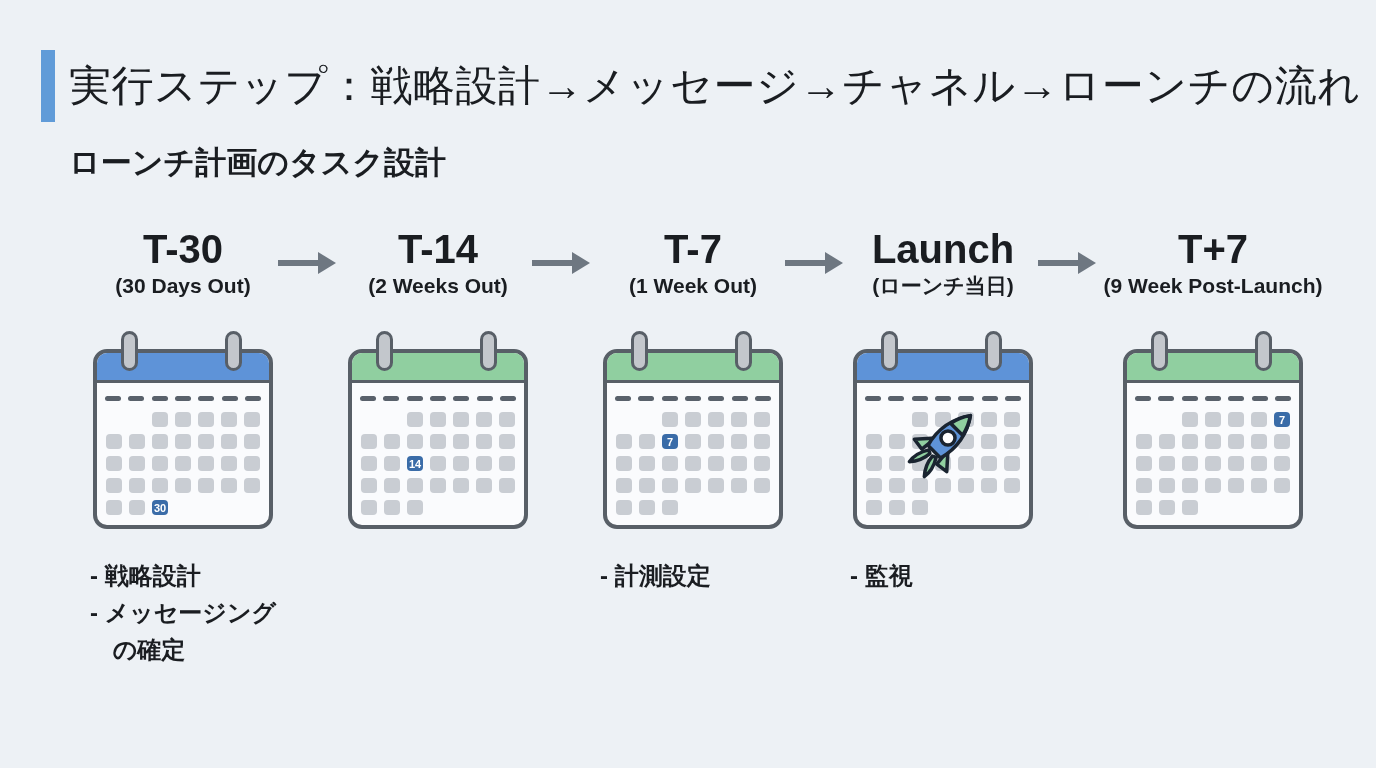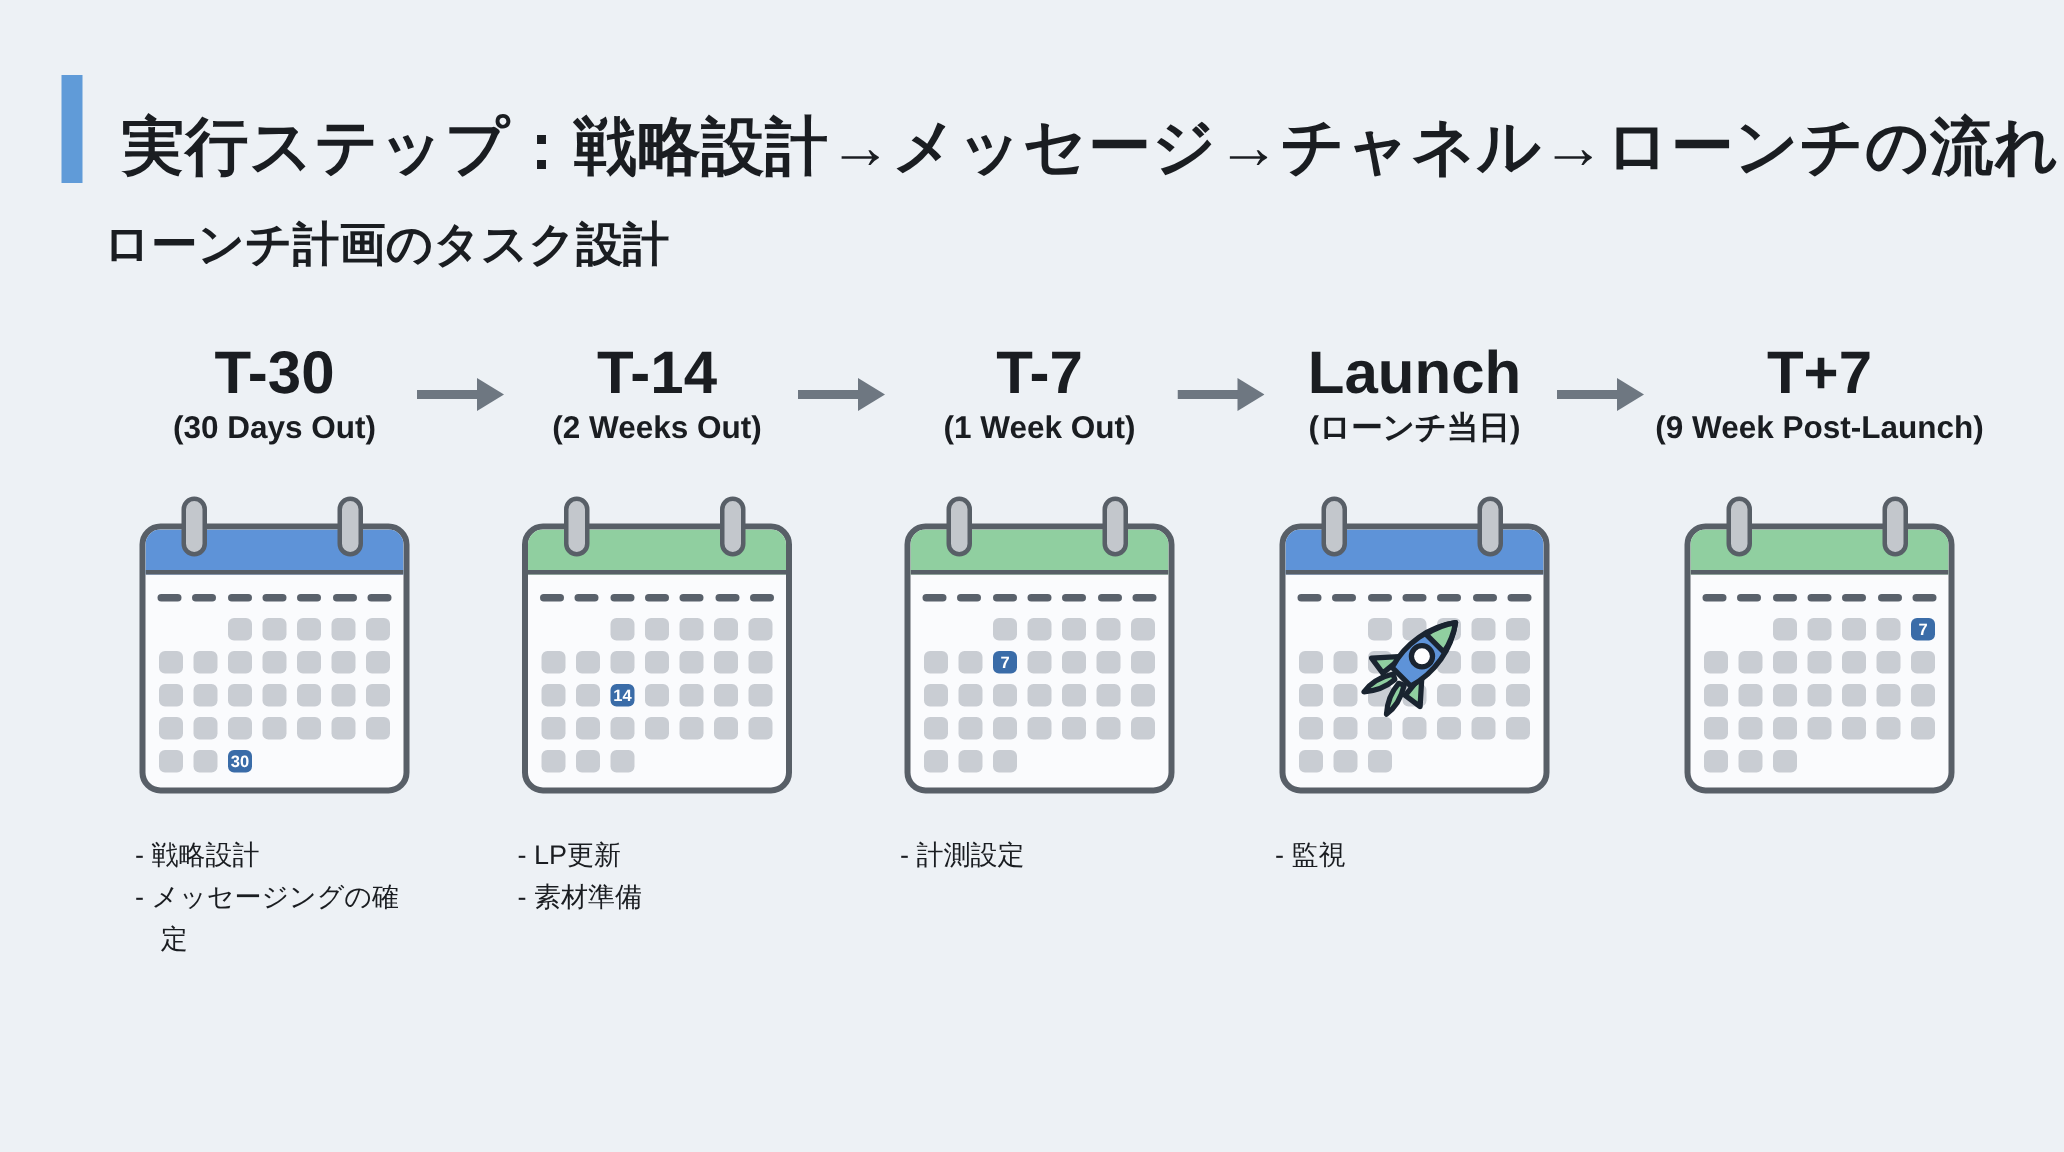--- a/index.html
+++ b/index.html
@@ -6,21 +6,21 @@
     --bg:#EDF1F5; --accent:#609BD8; --cal-blue:#5E93D8; --cal-green:#90CFA0;
     --outline:#585F67; --cellgray:#C9CDD3; --badge:#3A6CA8; --arrow:#6E7781; --text:#1A1D21;
   }
   *{box-sizing:border-box}
   html,body{margin:0;padding:0}
   body{font-family:"Liberation Sans","DejaVu Sans",sans-serif;background:var(--bg);}
   .slide{position:relative;width:1376px;height:768px;background:var(--bg);color:var(--text);overflow:hidden;}
 
   .title-row{position:absolute;left:41px;top:50px;display:flex;align-items:stretch;}
   .accent-bar{width:14px;height:72px;background:var(--accent);margin-right:14px;flex:none;}
-  .slide-title{margin:12px;font-size:42px;font-weight:700;line-height:72px;white-space:nowrap;letter-spacing:.5px;}
+  .slide-title{margin:0;font-size:42px;font-weight:400;line-height:72px;white-space:nowrap;letter-spacing:.5px;}
   .slide-subtitle{position:absolute;left:69px;top:142px;margin:0;font-size:31px;font-weight:700;white-space:nowrap;}
 
   .phase{position:absolute;top:225px;width:190px;display:flex;flex-direction:column;align-items:center;}
   .phase-label{font-size:40px;font-weight:700;line-height:48px;white-space:nowrap;}
   .phase-sublabel{font-size:21px;font-weight:700;line-height:26px;white-space:nowrap;}
 
   .arrow{position:absolute;top:252px;width:58px;height:22px;}
   .arrow svg{display:block}
 
   .calendar{position:relative;width:180px;height:200px;margin-top:32px;flex:none;}
@@ -34,21 +34,21 @@
   .dashes{display:flex;justify-content:space-between;padding:0 8px;margin-top:13px;}
   .dash{width:16px;height:5px;border-radius:2.5px;background:#59616B;}
   .grid{display:grid;grid-template-columns:repeat(7,16px);grid-auto-rows:15px;gap:7px;justify-content:center;margin-top:11px;}
   .cell{background:var(--cellgray);border-radius:4px;}
   .cell.empty{visibility:hidden;}
   .cell.badge{background:var(--badge);color:#fff;font-size:11px;font-weight:700;
     display:flex;align-items:center;justify-content:center;}
   .rocket{position:absolute;left:50%;top:57%;transform:translate(-50%,-50%);z-index:3;}
 
   .tasks{list-style:none;margin:26px 0 0 2px;padding:0;align-self:flex-start;
-    font-size:18px;font-weight:400;line-height:1.55;width:192px;}
+    font-size:24px;font-weight:700;line-height:1.55;width:192px;}
   .task{padding-left:.95em;text-indent:-.95em;overflow-wrap:break-word;}
 </style>
 </head>
 <body>
 
 <div class="slide">
 
   <div class="title-row">
     <div class="accent-bar"></div>
     <h1 class="slide-title">実行ステップ：戦略設計→メッセージ→チャネル→ローンチの流れ</h1>
@@ -167,24 +167,20 @@
             <span class="cell"></span>
             <span class="cell"></span>
             <span class="cell"></span>
             <span class="cell empty"></span>
             <span class="cell empty"></span>
             <span class="cell empty"></span>
             <span class="cell empty"></span>
           </div>
         </div>
       </div>
-    <ul class="tasks">
-      <li class="task">- LP更新</li>
-      <li class="task">- 素材準備</li>
-    </ul>
   </div>
 
   <div class="phase" style="left:598px">
     <div class="phase-label">T-7</div>
     <div class="phase-sublabel">(1 Week Out)</div>
     <div class="calendar">
         <div class="cal-ring" style="left: 28px;"></div>
         <div class="cal-ring" style="left: 132px;"></div>
         <div class="cal-body">
           <div class="cal-header green"></div>

